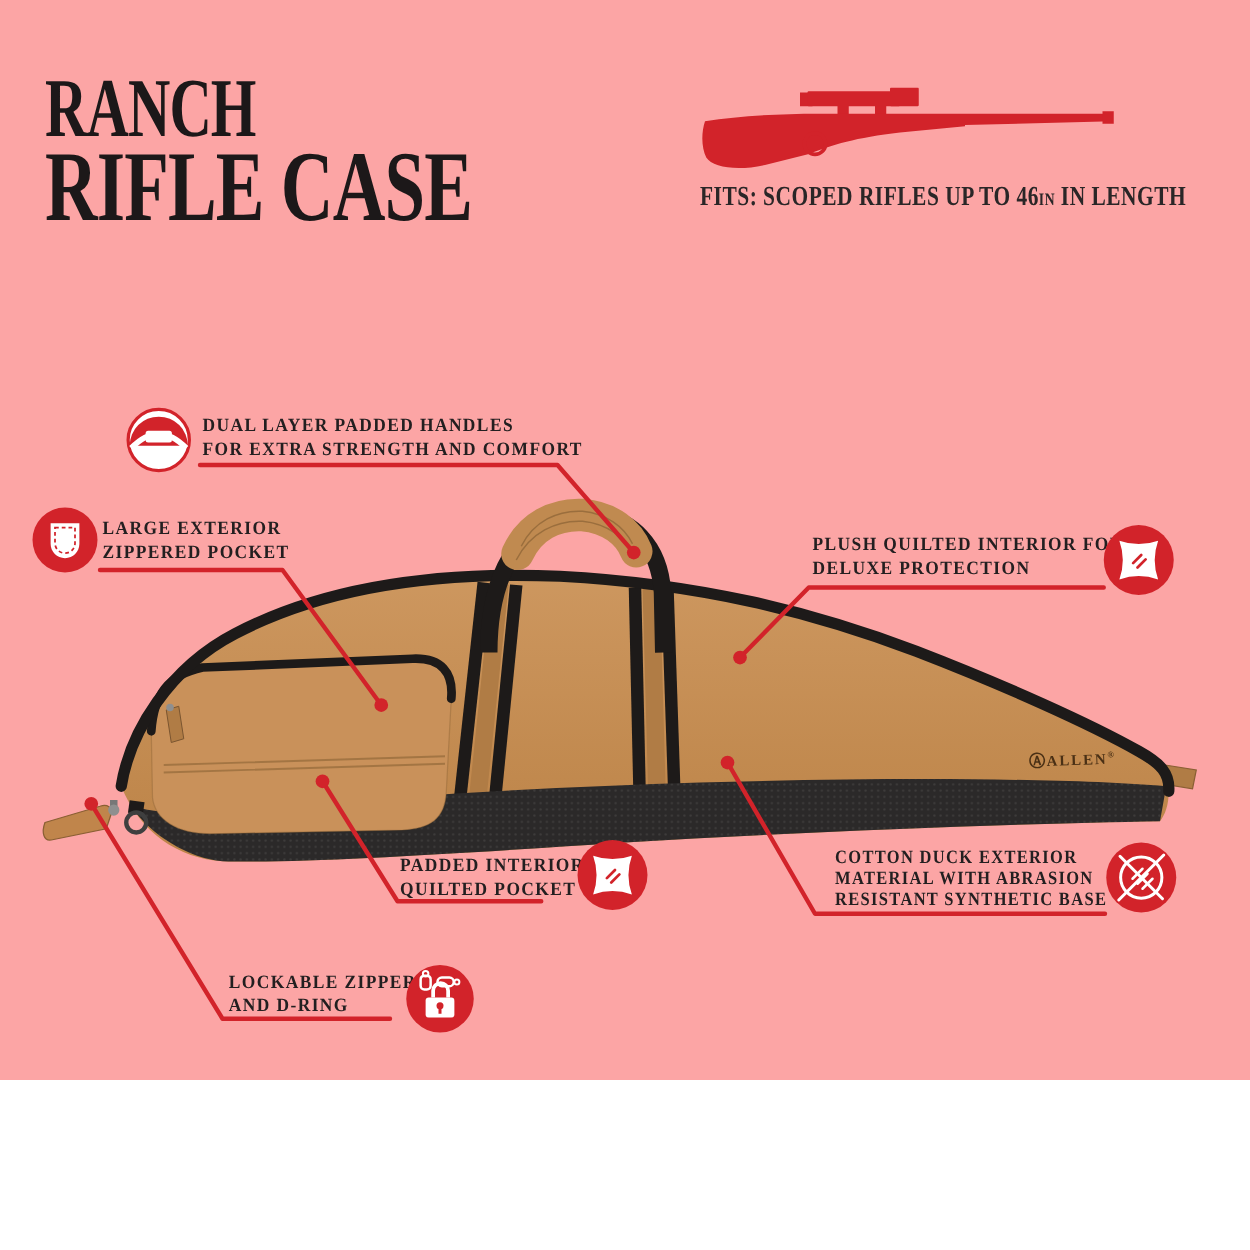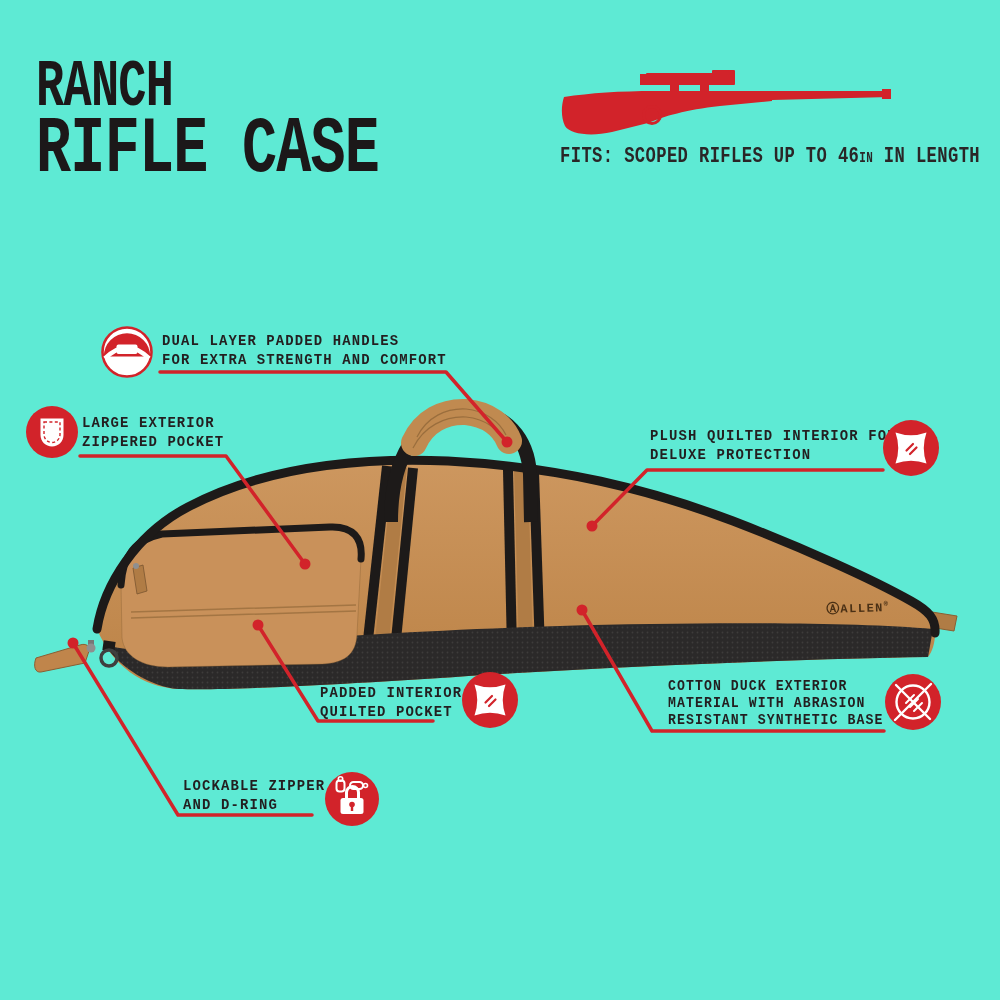--- a/index.html
+++ b/index.html
@@ -1,17 +1,17 @@
 <!DOCTYPE html>
 <html><head>
 <meta charset="utf-8">
 <style>
   html,body{margin:0;padding:0;background:#ffffff;}
-  .stage{position:relative;width:1000px;height:1000px;background:#5eead4;overflow:hidden;
-         font-family:Liberation Mono, monospace;}
+  .stage{position:relative;width:1000px;height:864px;background:#fca5a5;overflow:hidden;
+         font-family:Liberation Serif, serif;}
   .abs{position:absolute;}
   
   .title-line{color:#1c1819;font-weight:900;white-space:nowrap;line-height:1;
               transform-origin:left top;letter-spacing:-1px;}
   .title-1{left:36px;top:54px;font-size:67px;transform:scaleX(0.70);}
   .title-2{left:36px;top:110px;font-size:80px;transform:scaleX(0.73);}
   
   .fits{left:560px;top:144px;color:#2a2627;font-weight:700;font-size:22px;white-space:nowrap;
         transform-origin:left top;transform:scaleX(0.78);letter-spacing:0.5px;}
   .fits .unit{font-size:14px;font-weight:700;}

